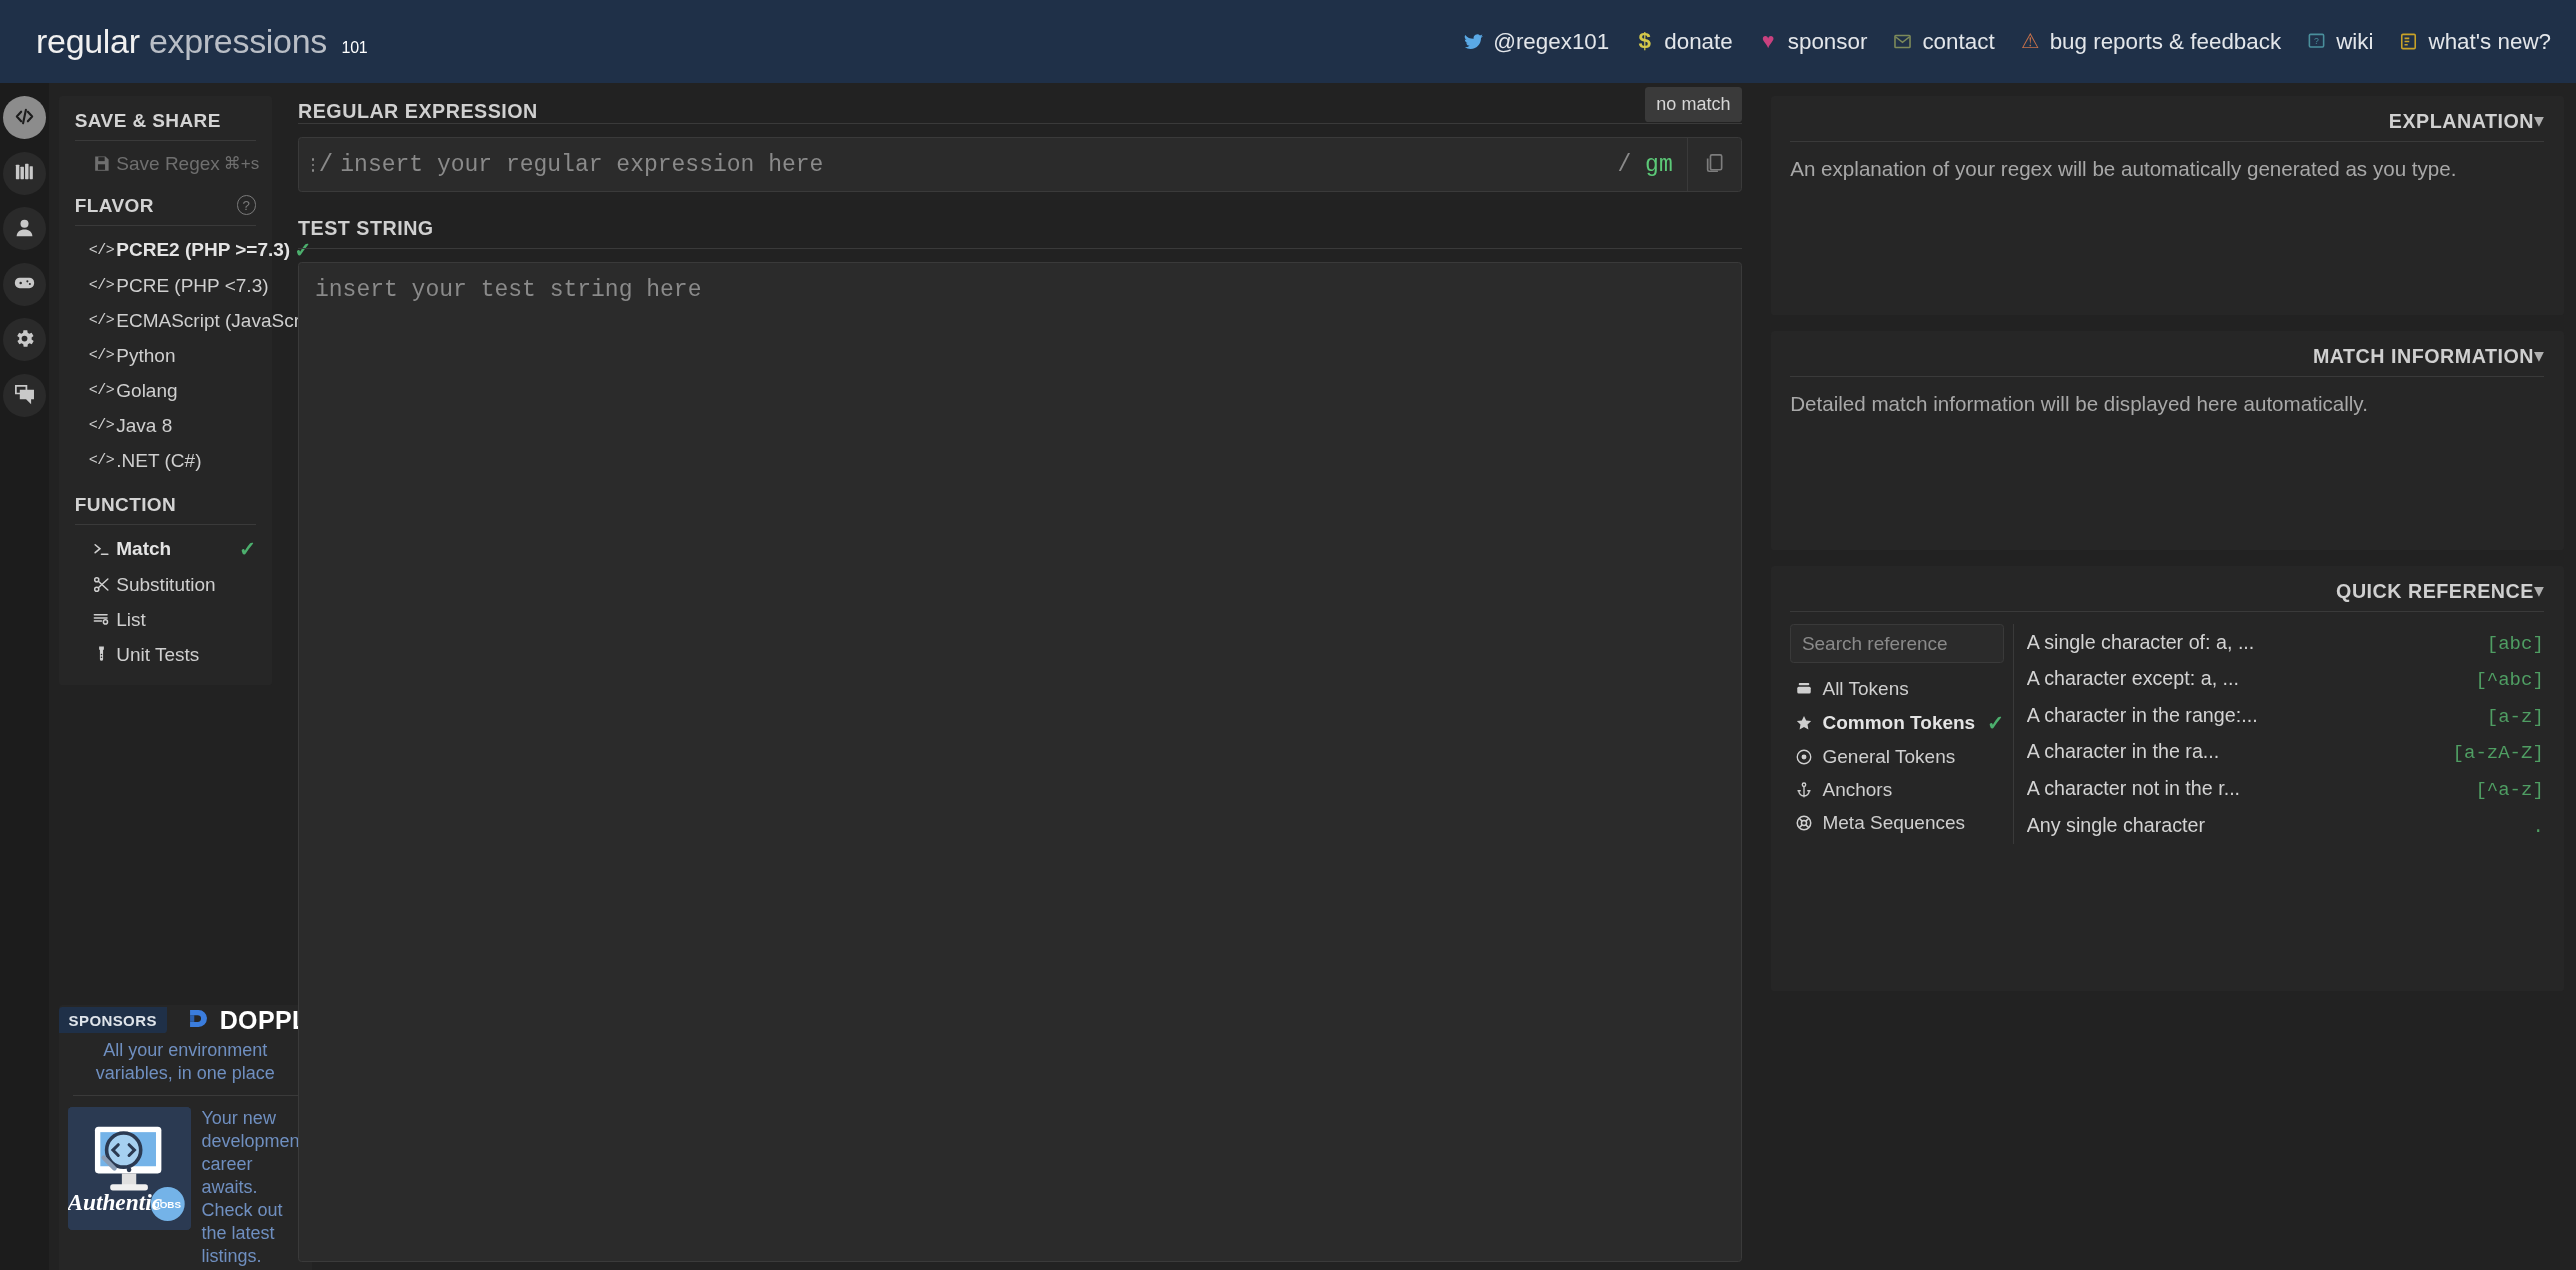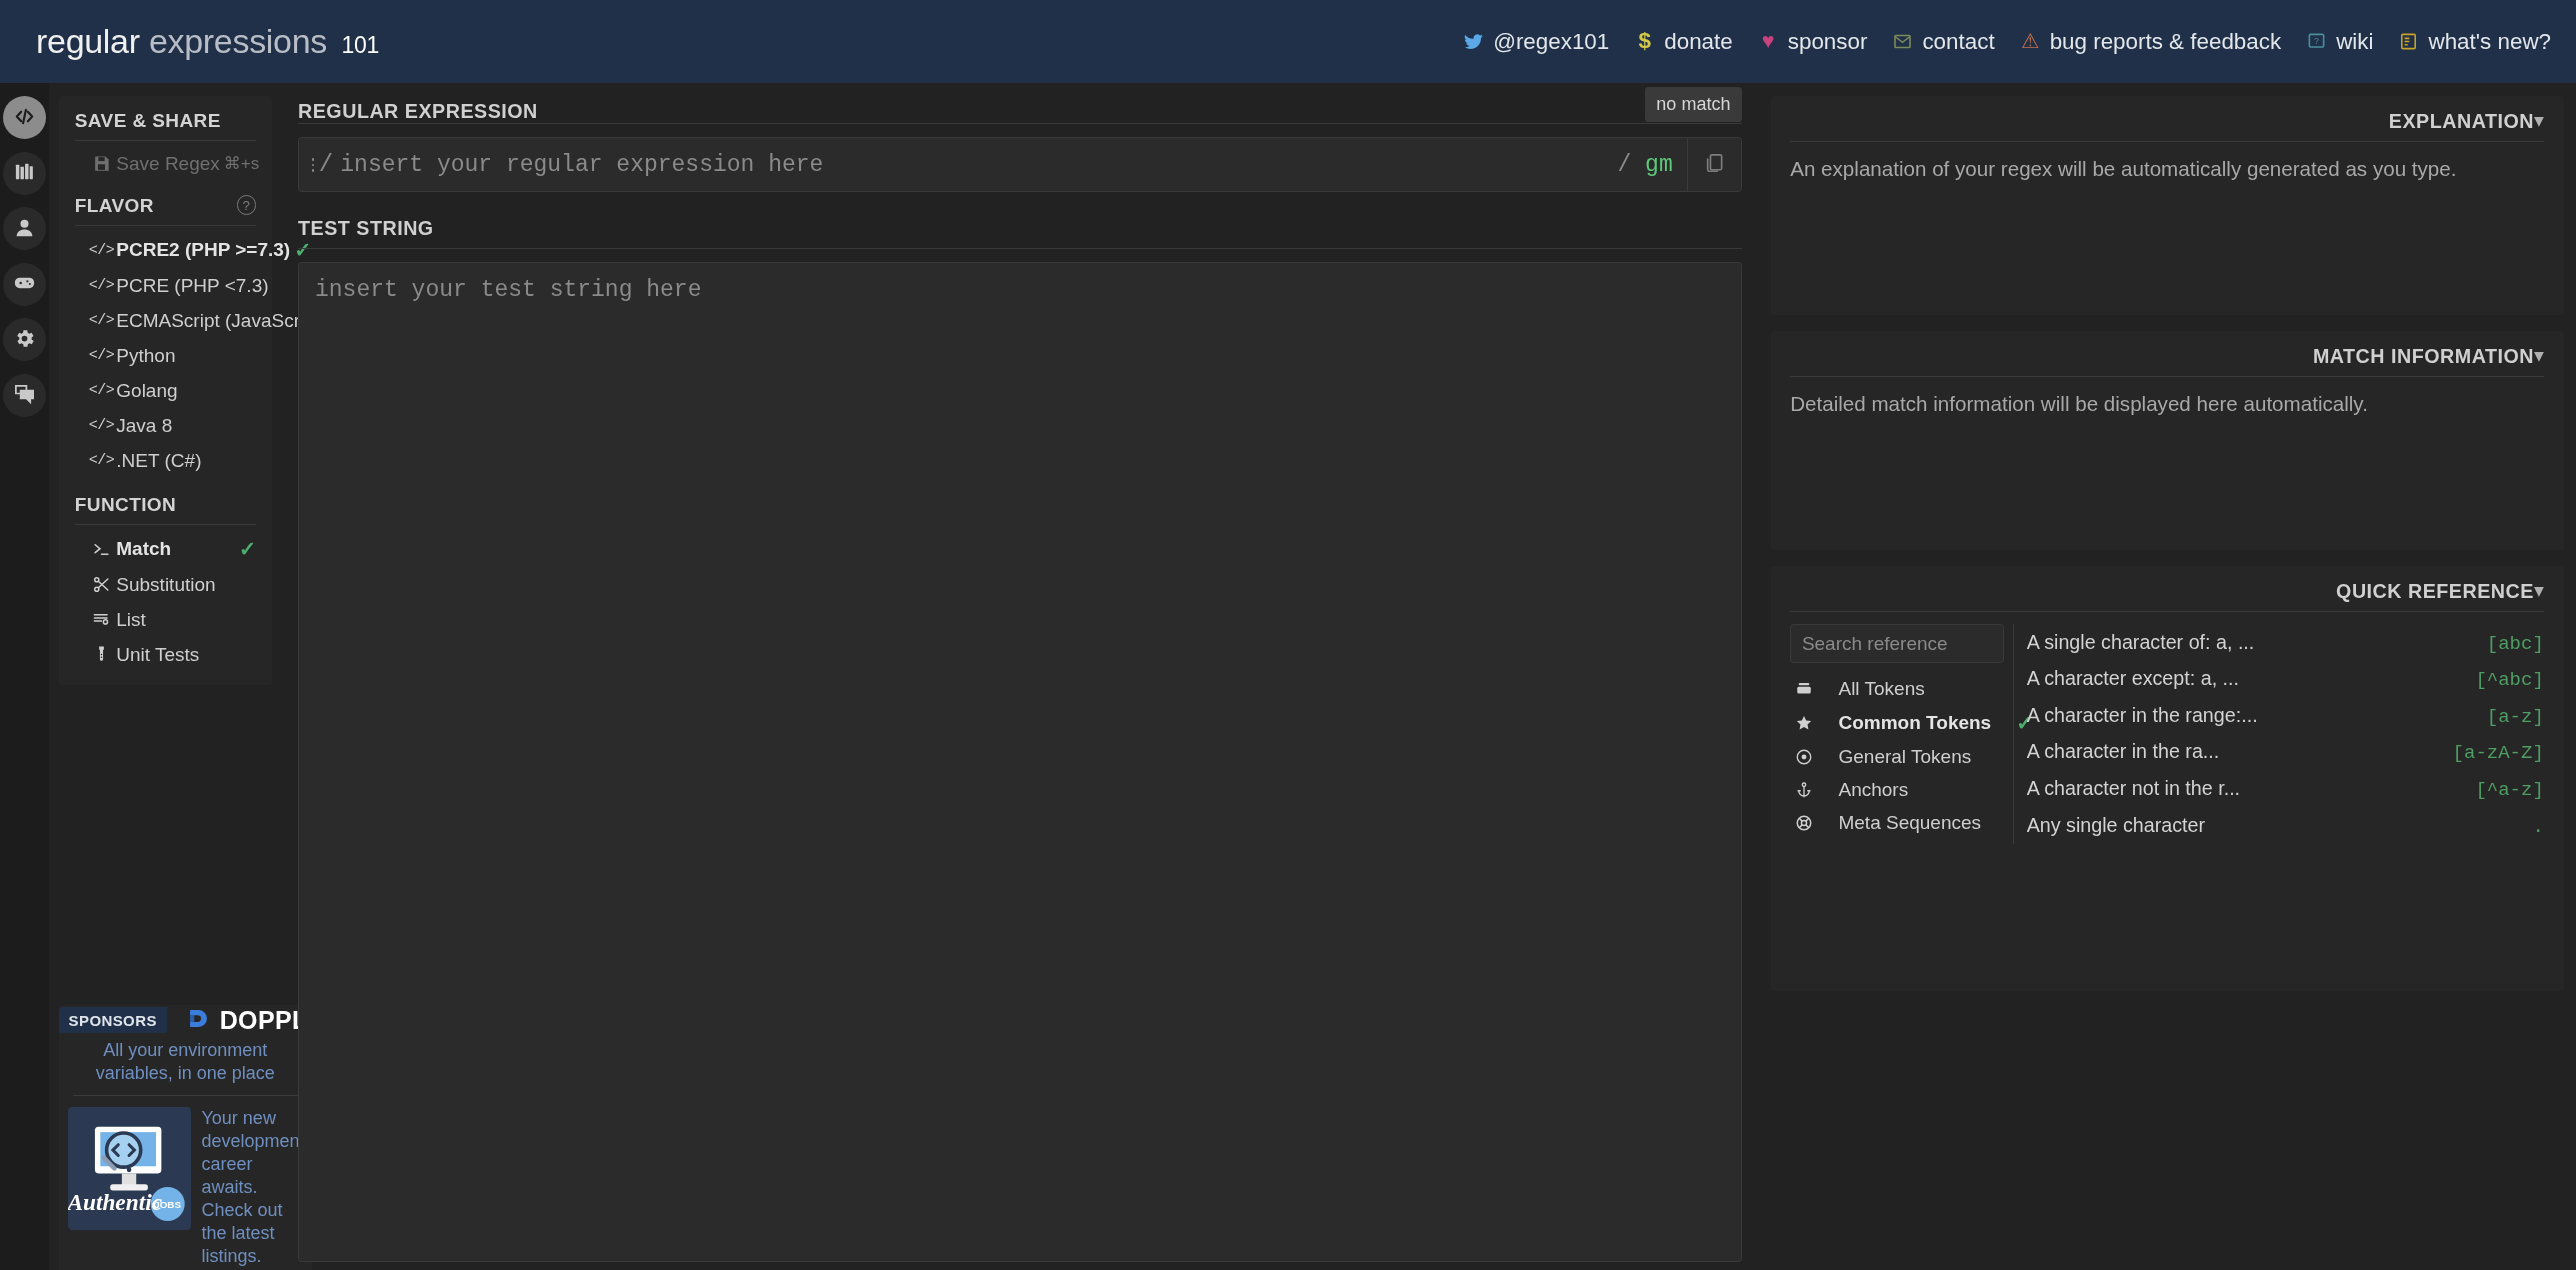--- a/index.html
+++ b/index.html
@@ -14,21 +14,21 @@
   
   .topbar {
     position: absolute; top: 0; left: 0; width: 2576px; height: 83px;
     background: #1f3048;
     display: flex; align-items: center; justify-content: space-between;
     padding: 0 25px 0 36px;
   }
   .brand { font-size: 34px; color: #e8e8e8; letter-spacing: -0.3px; white-space: nowrap; }
   .brand .b-reg { color: #f0f0f0; }
   .brand .b-exp { color: #b9bec6; }
-  .brand .b-101 { color: #ffffff; font-size: 23px; margin-left: 5.4px; }
+  .brand .b-101 { color: #ffffff; font-size: 16px; margin-left: 5.4px; }
 
   .navlinks { display: flex; align-items: center; gap: 24px; }
   .navitem { display: flex; align-items: center; gap: 8px; color: #e3e6ea; font-size: 22.4px; white-space: nowrap; cursor: pointer; }
   .navitem .nico { display: inline-flex; align-items: center; justify-content: center; width: 23px; height: 23px; font-size: 19.7px; line-height: 1; }
 
   
   .rail {
     position: absolute; top: 83px; left: 0; width: 49px; height: 1187px;
     background: #1c1c1c;
     display: flex; flex-direction: column; align-items: center;
@@ -141,21 +141,21 @@
   .rbody { color: #a8a8a8; font-size: 20.6px; line-height: 1.38; padding-top: 13.4px; }
 
   .qr-body { display: flex; padding-top: 12.5px; }
   .qr-left { width: 224px; flex: 0 0 224px; border-right: 0.9px solid #3a3a3a; padding-right: 9px; }
   .qr-search {
     width: 100%; height: 39px; background: #2b2b2b; border: 0.9px solid #3a3a3a; border-radius: 3.6px;
     color: #cdcdcd; font-size: 19px; padding: 0 10.7px; outline: none; font-family: "Liberation Sans", sans-serif;
   }
   .qr-search::placeholder { color: #8a8a8a; }
   .qr-row {
-    display: flex; align-items: center; gap: 25px; padding: 5.4px 0 5.4px 3.6px;
+    display: flex; align-items: center; gap: 9px; padding: 5.4px 0 5.4px 3.6px;
     font-size: 19px; color: #cfcfcf; cursor: pointer; min-height: 33px;
   }
   .qr-row .qico { width: 19.7px; flex: 0 0 19.7px; display: flex; align-items: center; justify-content: center; }
   .qr-row.sel .qlabel { font-weight: bold; color: #e4e4e4; }
   .qlabel { flex: 1; white-space: nowrap; }
   .qr-right { flex: 1; padding-left: 12.5px; }
   .tok-row {
     display: flex; align-items: baseline; justify-content: space-between; gap: 9px;
     padding: 6.3px 0; font-size: 19.7px; color: #d3d3d3; cursor: pointer; white-space: nowrap;
   }

